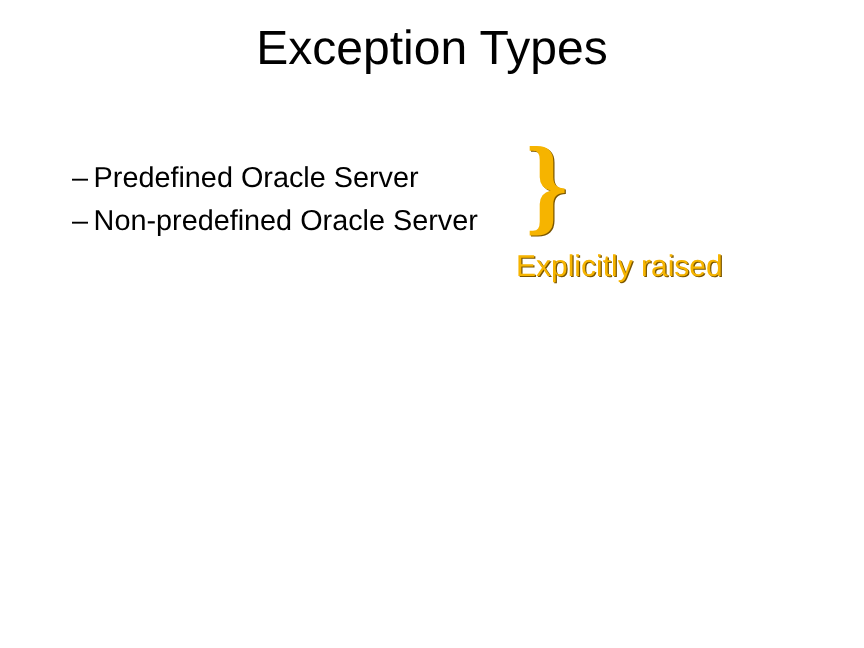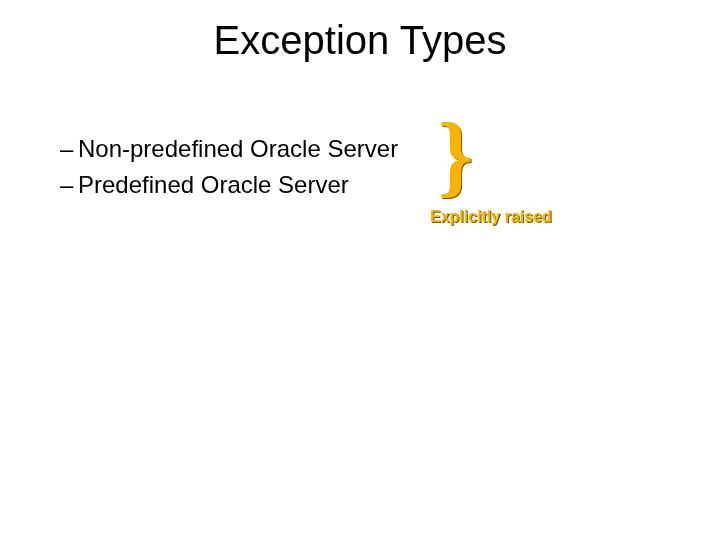--- a/index.html
+++ b/index.html
@@ -60,39 +60,39 @@
     font-size: 22px;
     font-weight: bold;
     color: #f6b400;
     text-shadow: 1px 1px 0 #7a5600;
     line-height: 1.2;
   }
   .explicit {
     position: absolute;
     left: 430px;
     top: 208px;
-    font-size: 16px;
-    font-weight: bold;
+    font-size: 25px;
+    font-weight: normal;
     color: #f6b400;
     text-shadow: 1px 1px 0 #7a5600;
   }
 </style>
 </head>
 <body>
 
 <div class="slide">
 
   <div class="title">Exception Types</div>
 
   <div class="body-area">
     <div class="bullet">
-      <span class="dash">–</span><span>Non-predefined Oracle Server</span>
+      <span class="dash">–</span><span>Predefined Oracle Server</span>
     </div>
     <div class="bullet">
-      <span class="dash">–</span><span>Predefined Oracle Server</span>
+      <span class="dash">–</span><span>Non-predefined Oracle Server</span>
     </div>
   </div>
 
   <div class="brace">}</div>
 
   <div class="implicit">
     <br>
   </div>
 
   <div class="explicit">Explicitly raised</div>

